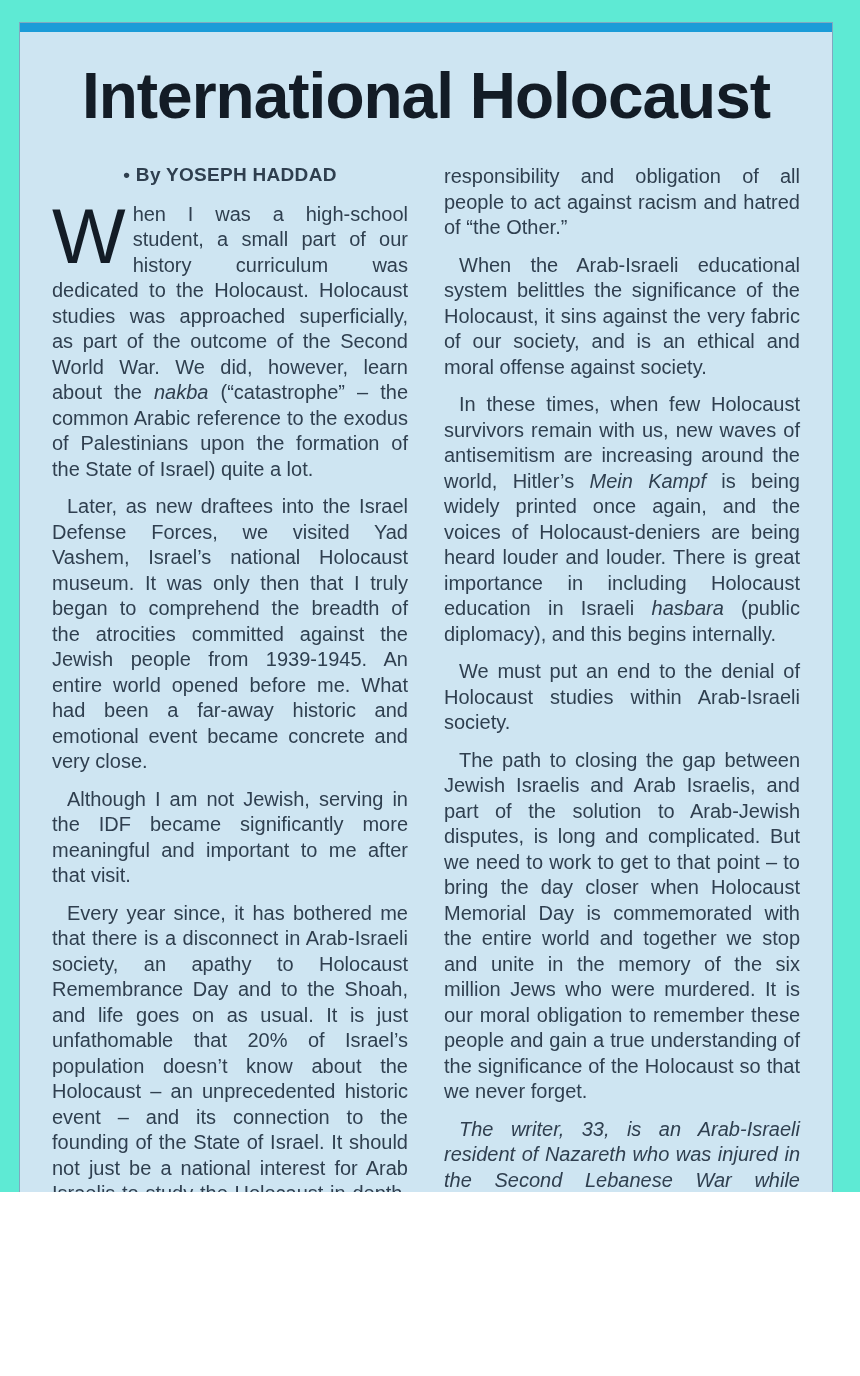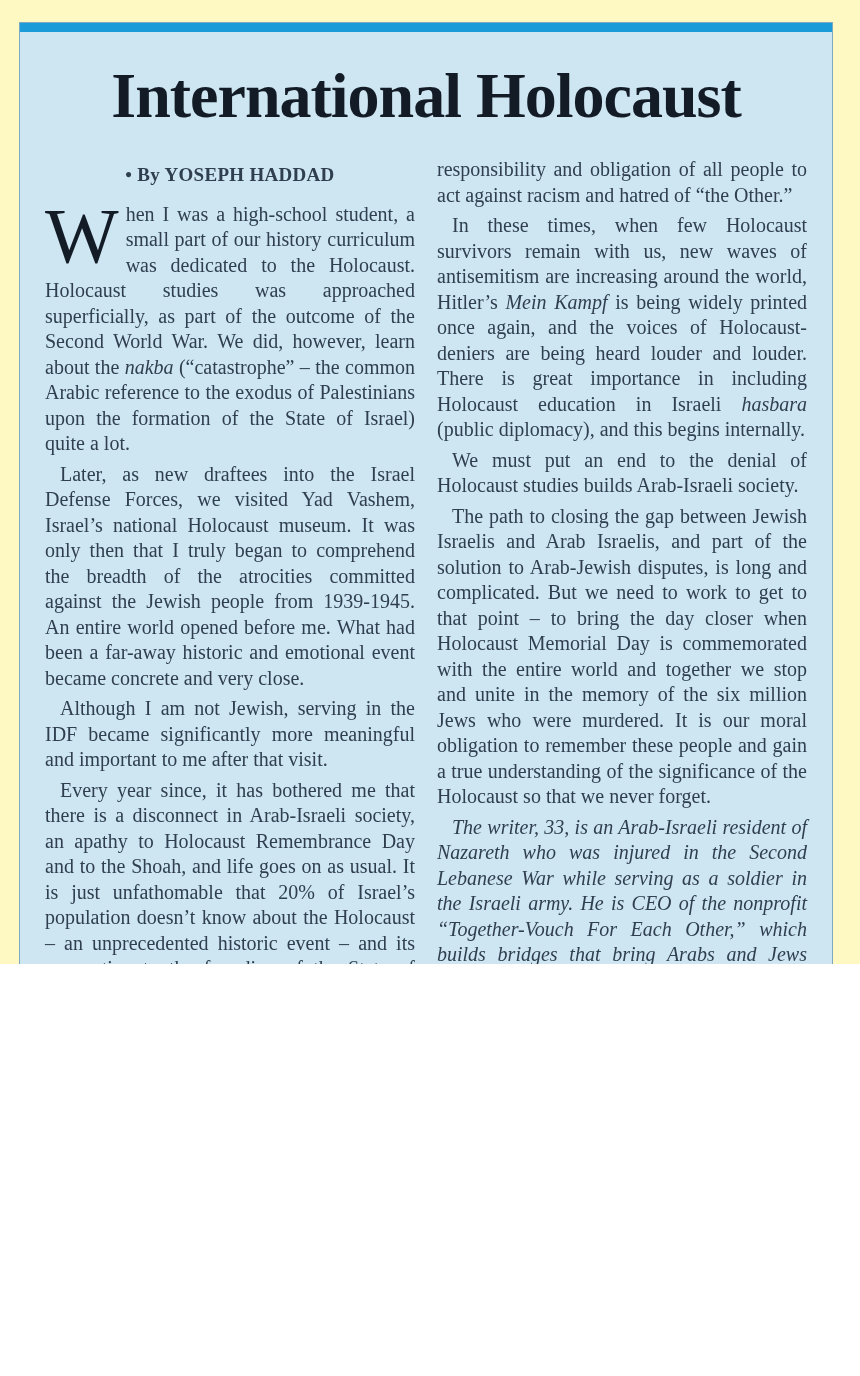--- a/index.html
+++ b/index.html
@@ -3,24 +3,24 @@
 <meta charset="utf-8">
 <style>
   html, body {
     margin: 0;
     padding: 0;
     background: #ffffff;
   }
   .page {
     position: relative;
     width: 860px;
-    height: 964px;
-    background: #fef9c3;
+    height: 1192px;
+    background: #5eead4;
     overflow: hidden;
-    font-family: Liberation Serif, serif;
+    font-family: Liberation Sans, sans-serif;
   }
   .panel {
     position: absolute;
     left: 19px;
     top: 22px;
     width: 814px;
     height: 1331px;
     box-sizing: border-box;
     background: var(--panel-bg, #cee5f2);
     border: 1.5px solid var(--panel-border, #7fa9c0);
@@ -58,21 +58,21 @@
   .byline {
     text-align: center;
     font-weight: bold;
     font-size: 19px;
     letter-spacing: 0.3px;
     margin: 10px 0 14px 0;
     color: var(--body, #2f3f4f);
     text-indent: 0;
   }
   .col p {
-    margin: 5px;
+    margin: 12px;
     padding: 0;
   }
   .col p.indent { text-indent: 15px; }
   .col p.flush  { text-indent: 0; }
   .col p.bio    { font-style: italic; }
   .dropcap {
     float: left;
     font-size: 78px;
     line-height: 58px;
     padding: 5px 7px 0 0;
@@ -95,20 +95,21 @@
           <span>•</span>
           <span>By YOSEPH HADDAD</span>
         </div>
       <p class="flush"><span class="dropcap">W</span><span>hen I was a high-school student, a small part of our history curriculum was dedicated to the Holocaust. Holocaust studies was approached superficially, as part of the outcome of the Second World War. We did, however, learn about the </span><i>nakba</i><span> (“catastrophe” – the common Arabic reference to the exodus of Palestinians upon the formation of the State of Israel) quite a lot.</span></p>
           <p class="indent"><span>Later, as new draftees into the Israel Defense Forces, we visited Yad Vashem, Israel’s national Holocaust museum. It was only then that I truly began to comprehend the breadth of the atrocities committed against the Jewish people from 1939-1945. An entire world opened before me. What had been a far-away historic and emotional event became concrete and very close.</span></p>
           <p class="indent"><span>Although I am not Jewish, serving in the IDF became significantly more meaningful and important to me after that visit.</span></p>
           <p class="indent"><span>Every year since, it has bothered me that there is a disconnect in Arab-Israeli society, an apathy to Holocaust Remembrance Day and to the Shoah, and life goes on as usual. It is just unfathomable that 20% of Israel’s population doesn’t know about the Holocaust – an unprecedented historic event – and its connection to the founding of the State of Israel. It should not just be a national interest for Arab Israelis to study the Holocaust in depth, it should be an all-Arab interest.</span></p>
         </div>
       <div class="col" id="col-right">
           <p class="flush"><span>responsibility and obligation of all people to act against racism and hatred of “the Other.”</span></p>
+          <p class="indent"><span>When the Arab-Israeli educational system belittles the significance of the Holocaust, it sins against the very fabric of our society, and is an ethical and moral offense against society.</span></p>
           <p class="indent"><span>In these times, when few Holocaust survivors remain with us, new waves of antisemitism are increasing around the world, Hitler’s </span><i>Mein Kampf</i><span> is being widely printed once again, and the voices of Holocaust-deniers are being heard louder and louder. There is great importance in including Holocaust education in Israeli </span><i>hasbara</i><span> (public diplomacy), and this begins internally.</span></p>
-          <p class="indent"><span>We must put an end to the denial of Holocaust studies builds Arab-Israeli society.</span></p>
+          <p class="indent"><span>We must put an end to the denial of Holocaust studies within Arab-Israeli society.</span></p>
           <p class="indent"><span>The path to closing the gap between Jewish Israelis and Arab Israelis, and part of the solution to Arab-Jewish disputes, is long and complicated. But we need to work to get to that point – to bring the day closer when Holocaust Memorial Day is commemorated with the entire world and together we stop and unite in the memory of the six million Jews who were murdered. It is our moral obligation to remember these people and gain a true understanding of the significance of the Holocaust so that we never forget.</span></p>
           <p class="indent bio"><span>The writer, 33, is an Arab-Israeli resident of Nazareth who was injured in the Second Lebanese War while serving as a soldier in the Israeli army. He is CEO of the nonprofit “Together-Vouch For Each Other,” which builds bridges that bring Arabs and Jews together in meaningful social connections.</span></p>
         </div>
     </div>
   </div>
 </div>
 
 </body></html>

